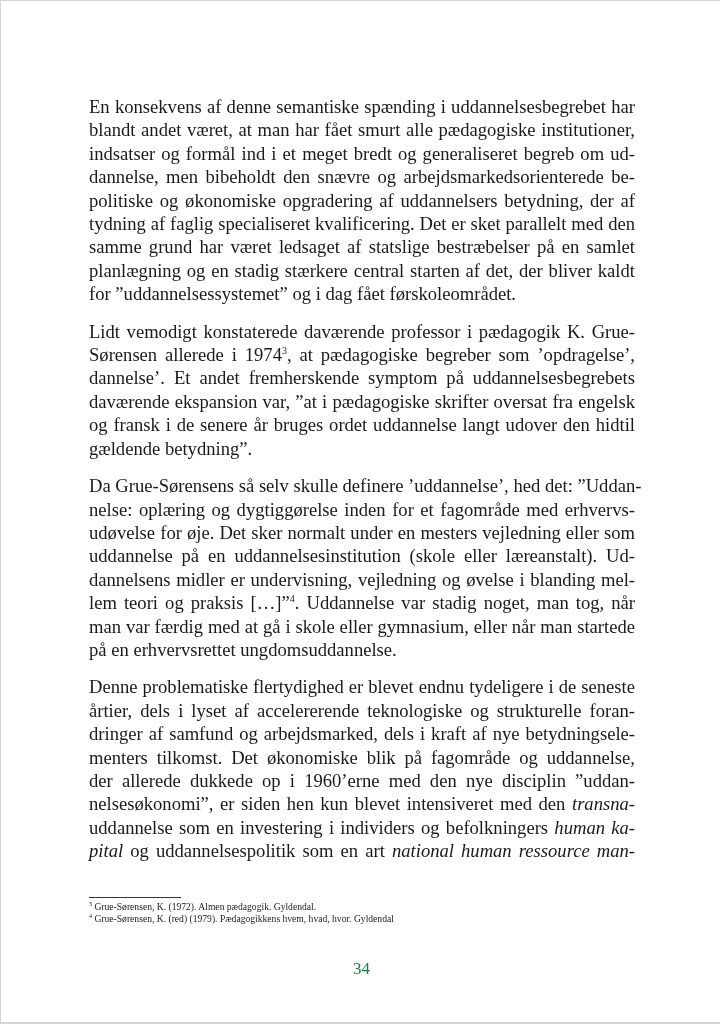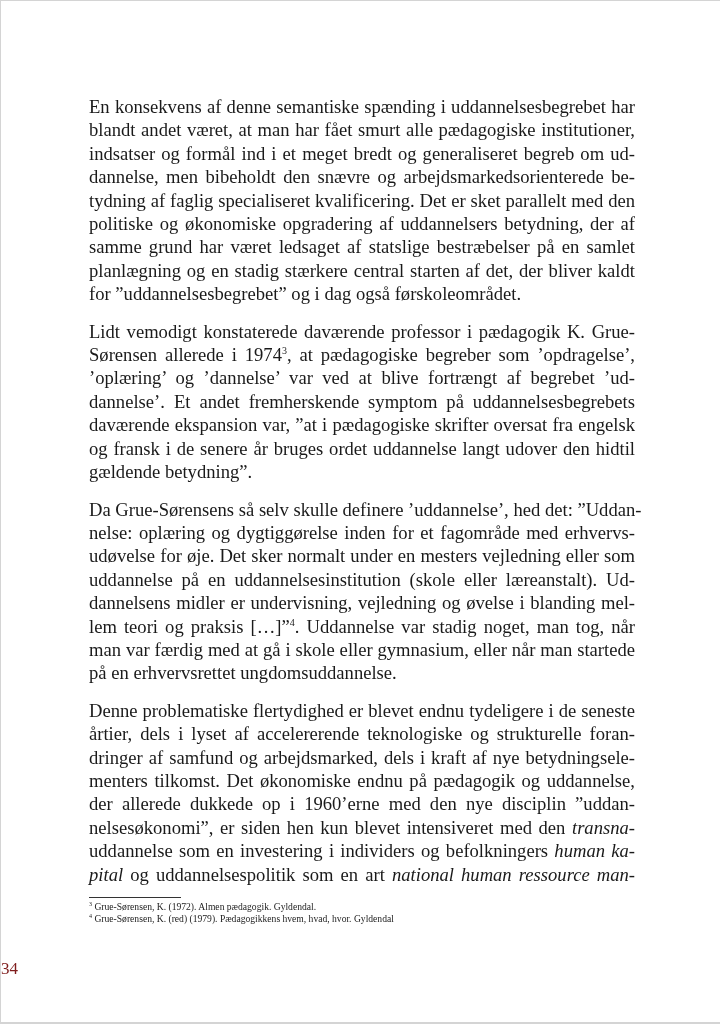--- a/index.html
+++ b/index.html
@@ -21,47 +21,46 @@
   sup { font-size: 10px; line-height: 0; vertical-align: 7px; }
   i { font-style: italic; }
   .fn-rule { position: absolute; left: 88px; top: 896px; width: 92px; border-top: 1px solid #333; }
   .footnotes {
     position: absolute; left: 88px; top: 900px; width: 500px;
     font-family: "Liberation Serif", "DejaVu Serif", serif;
     font-size: 9.6px; line-height: 12px; color: #222;
   }
   .footnotes sup { font-size: 6px; vertical-align: 4px; }
   .page-number {
-    position: absolute; left: 0; width: 721px; top: 958px; text-align: left;
-    font-family: "Liberation Serif", "DejaVu Serif", serif; font-size: 17px; color: #7f1d1d;
+    position: absolute; left: 0; width: 721px; top: 958px; text-align: center;
+    font-family: "Liberation Serif", "DejaVu Serif", serif; font-size: 17px; color: #15803d;
   }
 </style>
 </head>
 <body>
 
 <div class="page">
 
   <div class="text-block">
 
     <p class="para">
       <span class="line">En konsekvens af denne semantiske spænding i uddannelsesbegrebet har</span>
       <span class="line">blandt andet været, at man har fået smurt alle pædagogiske institutioner,</span>
       <span class="line">indsatser og formål ind i et meget bredt og generaliseret begreb om ud-</span>
       <span class="line">dannelse, men bibeholdt den snævre og arbejdsmarkedsorienterede be-</span>
+      <span class="line">politiske og økonomiske opgradering af uddannelsers betydning, der af</span>
       <span class="line">tydning af faglig specialiseret kvalificering. Det er sket parallelt med den</span>
-      <span class="line">politiske og økonomiske opgradering af uddannelsers betydning, der af</span>
       <span class="line">samme grund har været ledsaget af statslige bestræbelser på en samlet</span>
       <span class="line">planlægning og en stadig stærkere central starten af det, der bliver kaldt</span>
-      <span class="line last">for ”uddannelsesbegrebet” og i dag også førskoleområdet.</span>
+      <span class="line last">for ”uddannelsessystemet” og i dag fået førskoleområdet.</span>
     </p>
 
     <p class="para">
       <span class="line">Lidt vemodigt konstaterede daværende professor i pædagogik K. Grue-</span>
       <span class="line"><span>Sørensen allerede i 1974</span><sup>3</sup><span>, at pædagogiske begreber som ’opdragelse’,</span></span>
-      <span class="line">’oplæring’ og ’dannelse’ var ved at blive fortrængt af begrebet ’ud-</span>
       <span class="line">dannelse’. Et andet fremherskende symptom på uddannelsesbegrebets</span>
       <span class="line">daværende ekspansion var, ”at i pædagogiske skrifter oversat fra engelsk</span>
       <span class="line">og fransk i de senere år bruges ordet uddannelse langt udover den hidtil</span>
       <span class="line last">gældende betydning”.</span>
     </p>
 
     <p class="para">
       <span class="line">Da Grue-Sørensens så selv skulle definere ’uddannelse’, hed det: ”Uddan-</span>
       <span class="line">nelse: oplæring og dygtiggørelse inden for et fagområde med erhvervs-</span>
       <span class="line">udøvelse for øje. Det sker normalt under en mesters vejledning eller som</span>
@@ -69,21 +68,21 @@
       <span class="line">dannelsens midler er undervisning, vejledning og øvelse i blanding mel-</span>
       <span class="line"><span>lem teori og praksis […]”</span><sup>4</sup><span>. Uddannelse var stadig noget, man tog, når</span></span>
       <span class="line">man var færdig med at gå i skole eller gymnasium, eller når man startede</span>
       <span class="line last">på en erhvervsrettet ungdomsuddannelse.</span>
     </p>
 
     <p class="para">
       <span class="line">Denne problematiske flertydighed er blevet endnu tydeligere i de seneste</span>
       <span class="line">årtier, dels i lyset af accelererende teknologiske og strukturelle foran-</span>
       <span class="line">dringer af samfund og arbejdsmarked, dels i kraft af nye betydningsele-</span>
-      <span class="line">menters tilkomst. Det økonomiske endnu på pædagogik og uddannelse,</span>
+      <span class="line">menters tilkomst. Det økonomiske blik på fagområde og uddannelse,</span>
       <span class="line">der allerede dukkede op i 1960’erne med den nye disciplin ”uddan-</span>
       <span class="line"><span>nelsesøkonomi”, er siden hen kun blevet intensiveret med den </span><i>transna-</i></span>
       <span class="line"><span>uddannelse som en investering i individers og befolkningers </span><i>human ka-</i></span>
       <span class="line"><i>pital</i><span> og uddannelsespolitik som en art </span><i>national human ressource man-</i></span>
     </p>
   </div>
 
   <div class="fn-rule"></div>
 
   <div class="footnotes">

